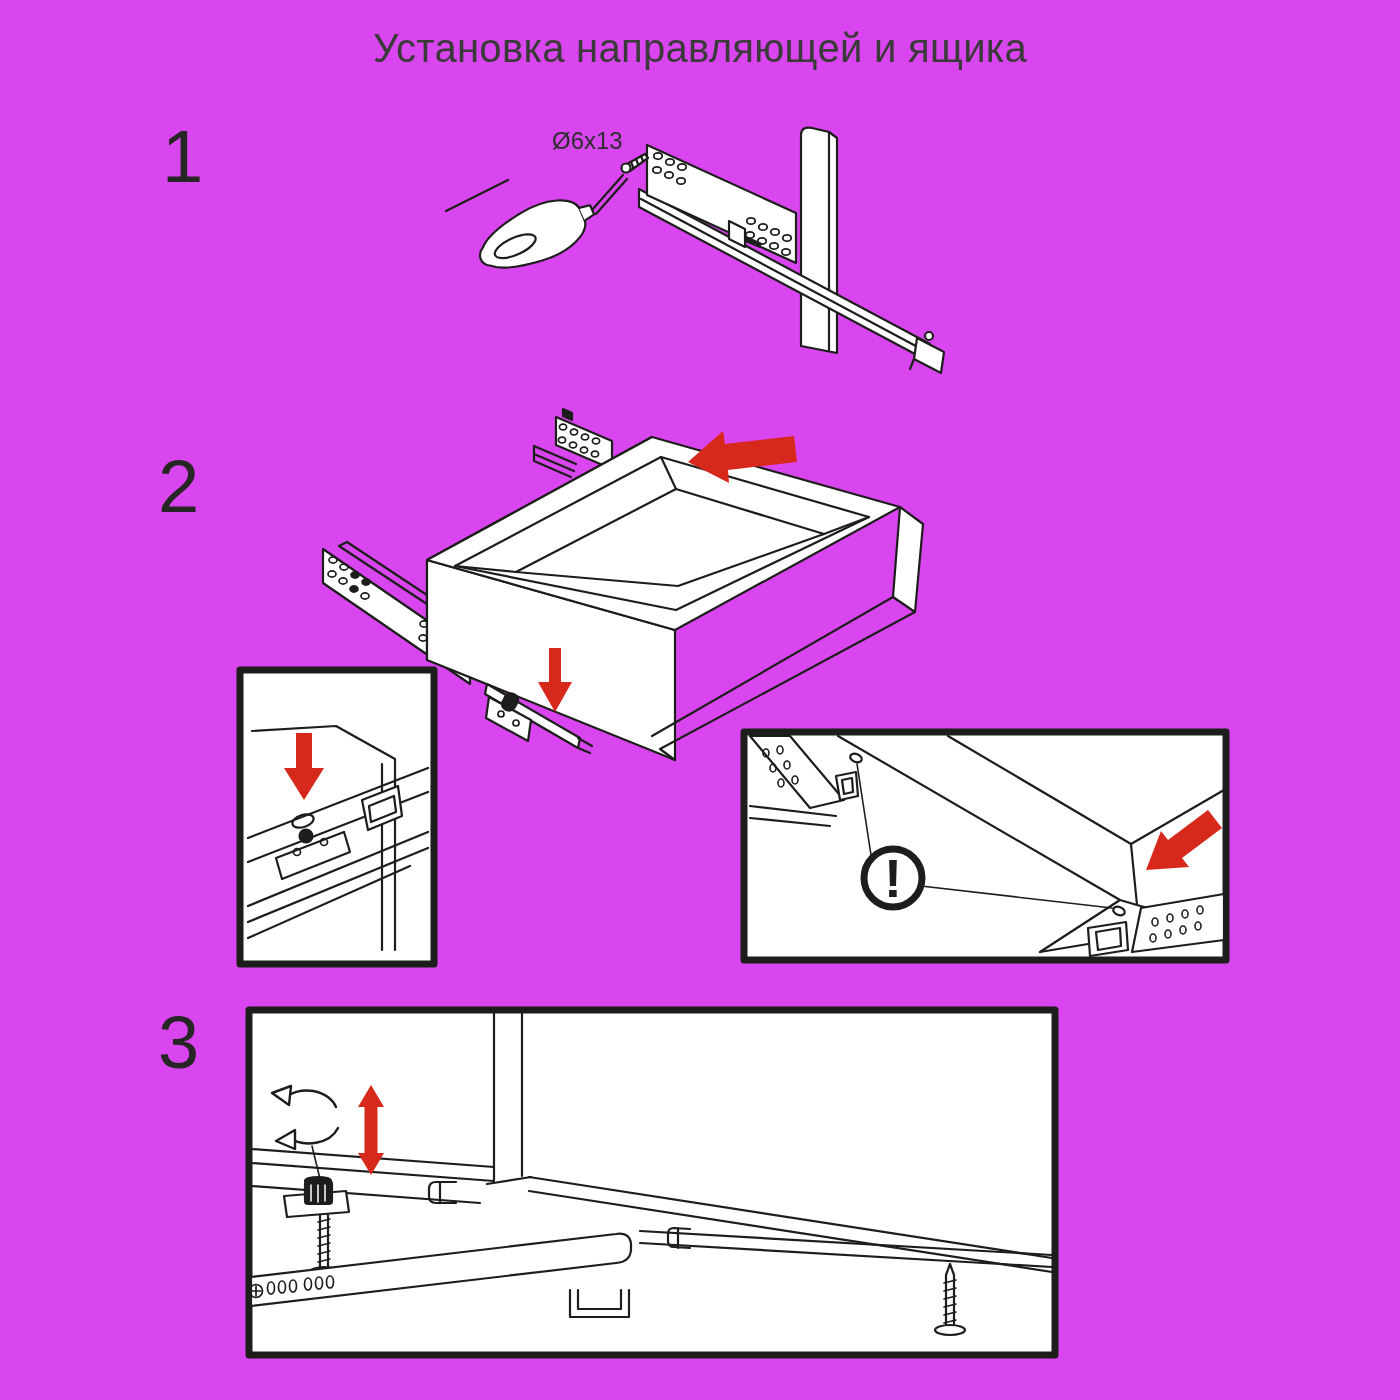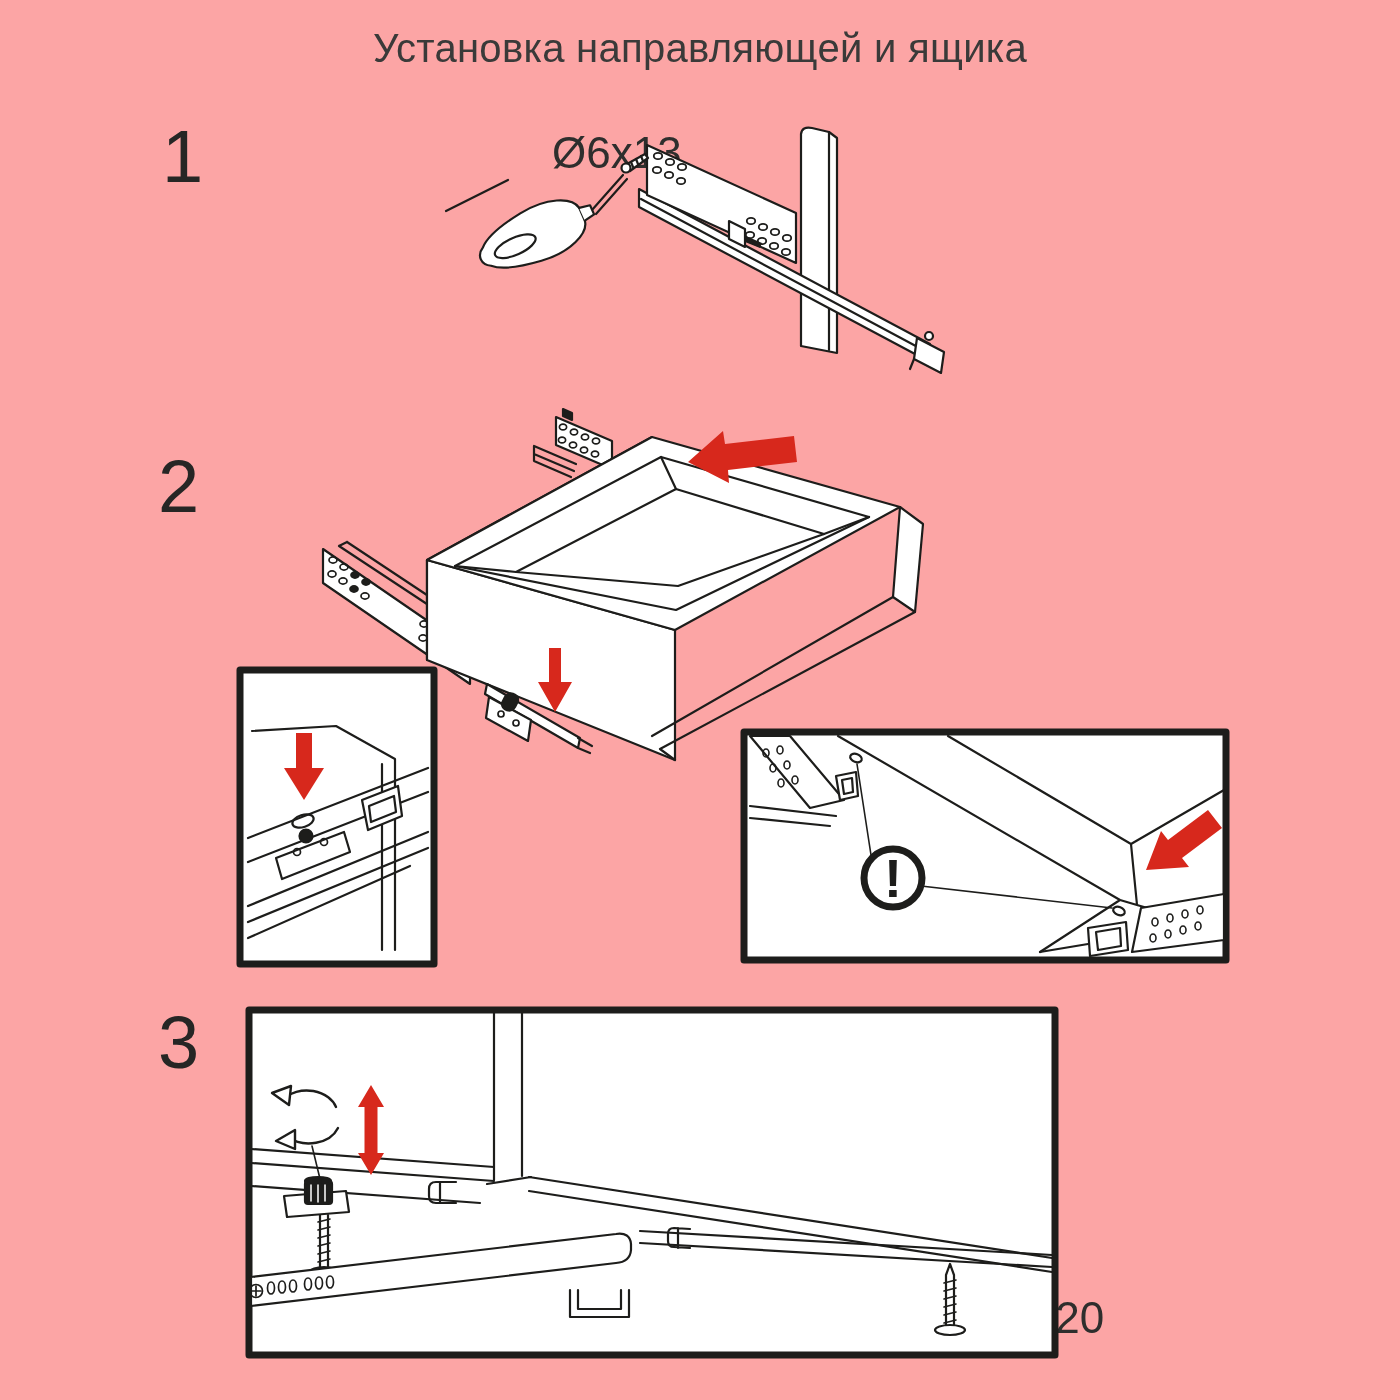--- a/index.html
+++ b/index.html
@@ -1,31 +1,31 @@
 <!DOCTYPE html>
 <html><head>
 <meta charset="utf-8">
 <style>
   html,body{margin:0;padding:0;background:#fff;}
   .canvas{
-    position:relative;width:1400px;height:1400px;background:#fca5a5;
+    position:relative;width:1400px;height:1400px;background:#d946ef;
     font-family:"Liberation Sans",sans-serif;color:#343433;overflow:hidden;
   }
   .title{
     position:absolute;top:26px;left:0;width:100%;text-align:center;
     font-size:40px;font-weight:500;color:#3a3a39;letter-spacing:.3px;
   }
   .stepnum{
     position:absolute;font-size:74px;font-weight:500;color:#262625;line-height:1;
   }
   .stepnum.n1{left:162px;top:120px;}
   .stepnum.n2{left:158px;top:450px;}
   .stepnum.n3{left:158px;top:1006px;}
   .diag-label{
-    position:absolute;font-size:44px;font-weight:500;color:#2e2e2d;line-height:1.12;white-space:nowrap;
+    position:absolute;font-size:24px;font-weight:500;color:#2e2e2d;line-height:1.12;white-space:nowrap;
   }
   .lbl-screw1{left:552px;top:128px;}
   .lbl-adj1{left:264px;top:1020px;}
   .lbl-adj2{left:264px;top:1058px;}
   .lbl-fix{left:640px;top:1293px;width:296px;text-align:right;}
   .lbl-fixscrew{left:972px;top:1293px;}
   svg{position:absolute;left:0;top:0;}
   svg *{vector-effect:none;}
 </style>
 </head>

